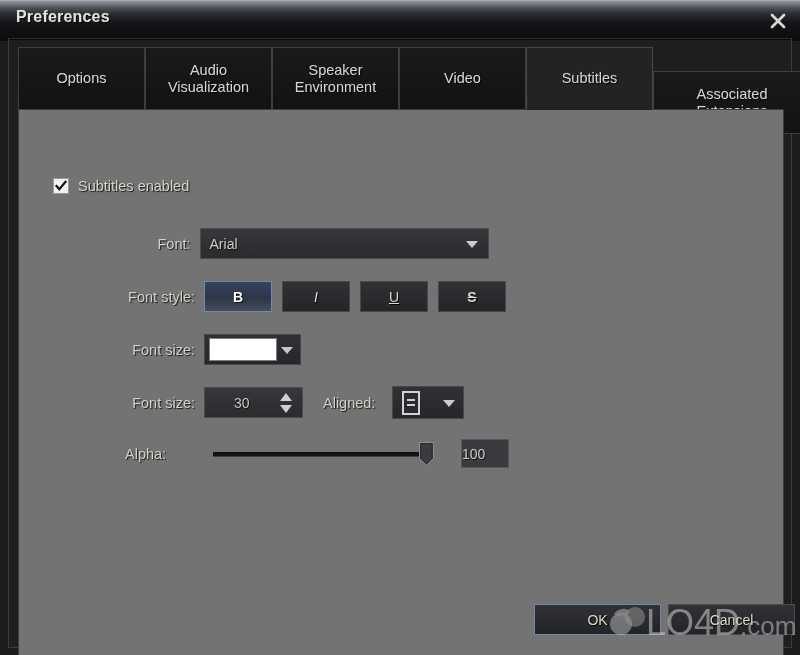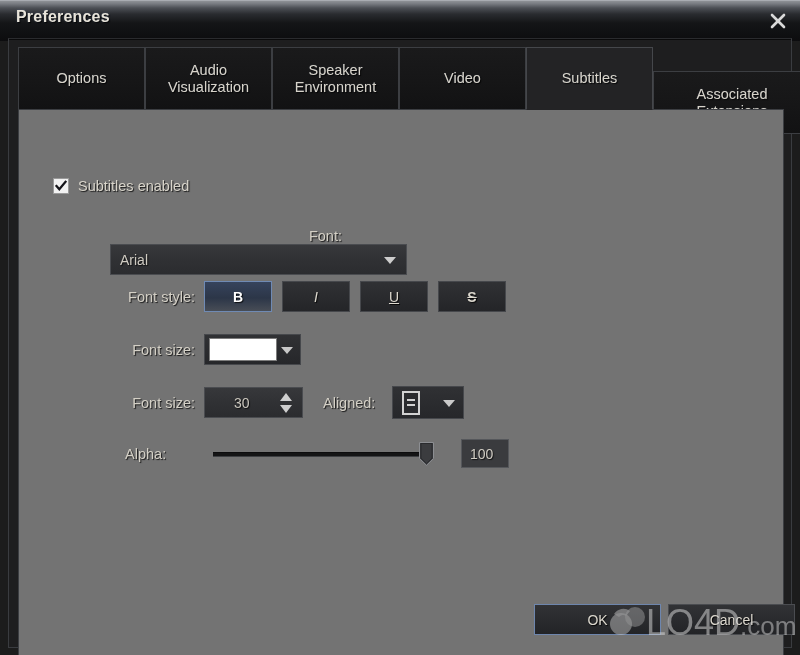--- a/index.html
+++ b/index.html
@@ -321,21 +321,20 @@
     background: #3a3b3e;
     border: 1px solid #55575b;
     box-sizing: border-box;
     display: flex;
     align-items: center;
     cursor: text;
   }
   .alphabox .val {
     font-size: 14px;
     color: #d0ccc3;
-    padding-left: 8px;
     text-shadow: 1px 1px 1px rgba(0,0,0,.7);
   }
 
   
   .dlgbtn {
     position: absolute;
     width: 127px;
     height: 31px;
     box-sizing: border-box;
     background: linear-gradient(to bottom, #313235 0%, #2a2b2e 50%, #232427 100%);
@@ -408,21 +407,21 @@
 
       <div class="check-row">
         <span class="checkbox">
           <svg width="12" height="12" viewBox="0 0 12 12" aria-hidden="true">
             <path d="M1.5 6 L4.3 9.2 L10.5 1.8" stroke="#15151a" stroke-width="2.3" fill="none" stroke-linecap="square"></path>
           </svg>
         </span>
         <span class="check-label">Subtitles enabled</span>
       </div>
 
-      <div class="row" style="left:0px;top:118px;width:470px;flex-direction:column;">
+      <div class="row" style="left:0px;top:118px;width:470px;">
         <span class="flabel" style="width:176px;">Font:</span>
         <span class="combo" style="margin-left:9px;width:297px;height:31px;">
           <span class="val">Arial</span>
           <span class="caret"></span>
         </span>
       </div>
 
       <div class="row" style="left:0px;top:171px;width:500px;">
         <span class="flabel" style="width:176px;">Font style:</span>
         <span style="margin-left:9px;display:flex;">

